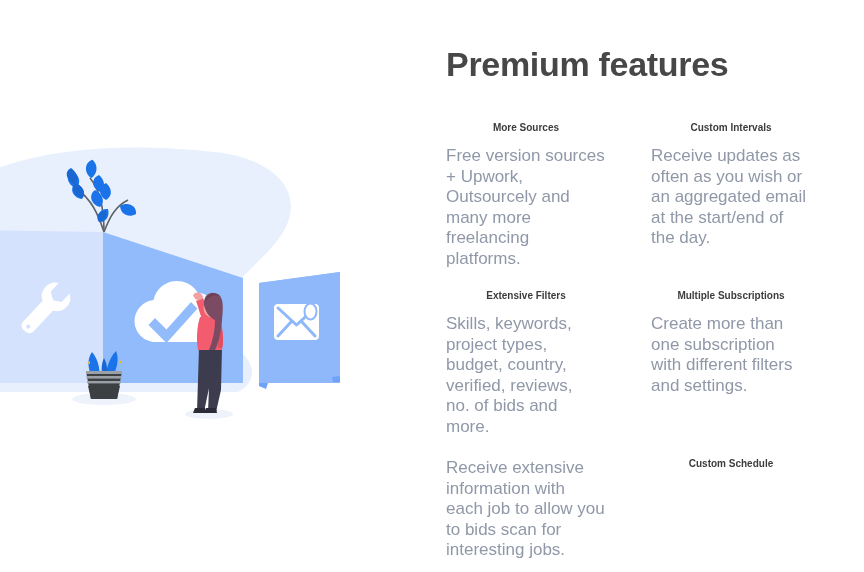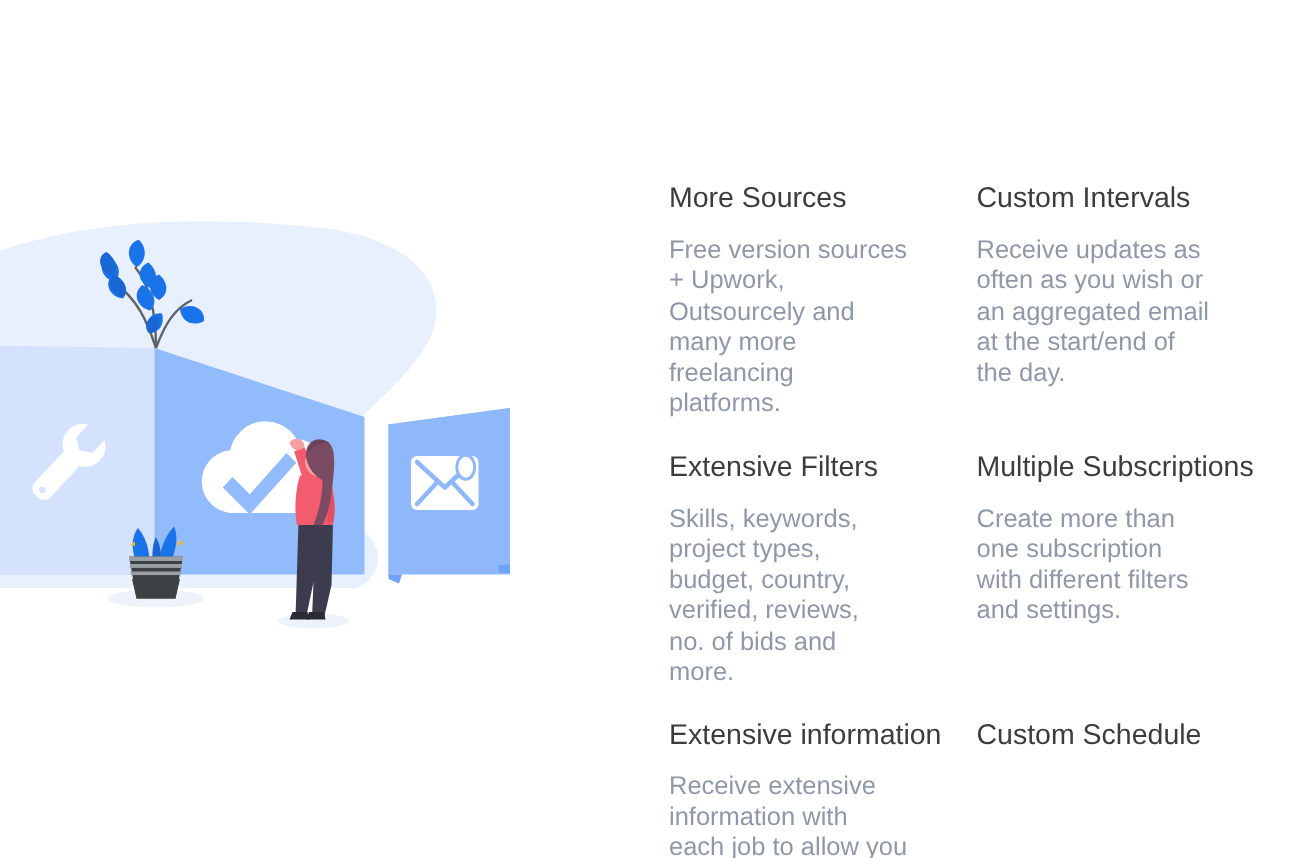--- a/index.html
+++ b/index.html
@@ -58,26 +58,27 @@
     width: 418px;
     display: grid;
     grid-template-columns: 205px 205px;
     column-gap: 0px;
     row-gap: 21px;
   }
   .feature {
     width: 160px;
   }
   .feature-title {
-    font-size: 19px;
-    font-weight: 400;
+    font-size: 10px;
+    font-weight: 700;
     color: #3c3c3c;
     line-height: 1.2;
     margin: 0 0 12px 0;
     white-space: nowrap;
+    text-align: center;
   }
   .feature-desc {
     font-size: 17px;
     font-weight: 400;
     color: #9098a8;
     line-height: 20.5px;
     margin: 0;
   }
   .feature.wide .feature-desc { width: 152px; }
 </style>
@@ -220,20 +221,21 @@
                  L 209 350 C 213 340, 215 330, 215 320
                  C 211 318, 206 314, 204 305 Z" fill="#7B4B63"></path>
         <path d="M 205 302 C 206 294, 215 291, 220 296 C 215 294, 208 297, 205 302 Z" fill="#6B3F55"></path>
       </g>
 
     </svg>
   </div>
 
   <div id="content">
 
+    <h1 id="page-title">Premium features</h1>
 
     <div id="features-grid">
 
       <div class="feature">
         <div class="feature-title">More Sources</div>
         <div class="feature-desc">Free version sources + Upwork, Outsourcely and many more freelancing platforms.</div>
       </div>
 
       <div class="feature">
         <div class="feature-title">Custom Intervals</div>
@@ -244,21 +246,20 @@
         <div class="feature-title">Extensive Filters</div>
         <div class="feature-desc">Skills, keywords, project types, budget, country, verified, reviews, no. of bids and more.</div>
       </div>
 
       <div class="feature wide">
         <div class="feature-title">Multiple Subscriptions</div>
         <div class="feature-desc">Create more than one subscription with different filters and settings.</div>
       </div>
 
       <div class="feature">
-        <div class="feature-title">Extensive information</div>
         <div class="feature-desc">Receive extensive information with each job to allow you to bids scan for interesting jobs.</div>
       </div>
 
       <div class="feature wide">
         <div class="feature-title">Custom Schedule</div>
       </div>
 
     </div>
   </div>
 </div>

